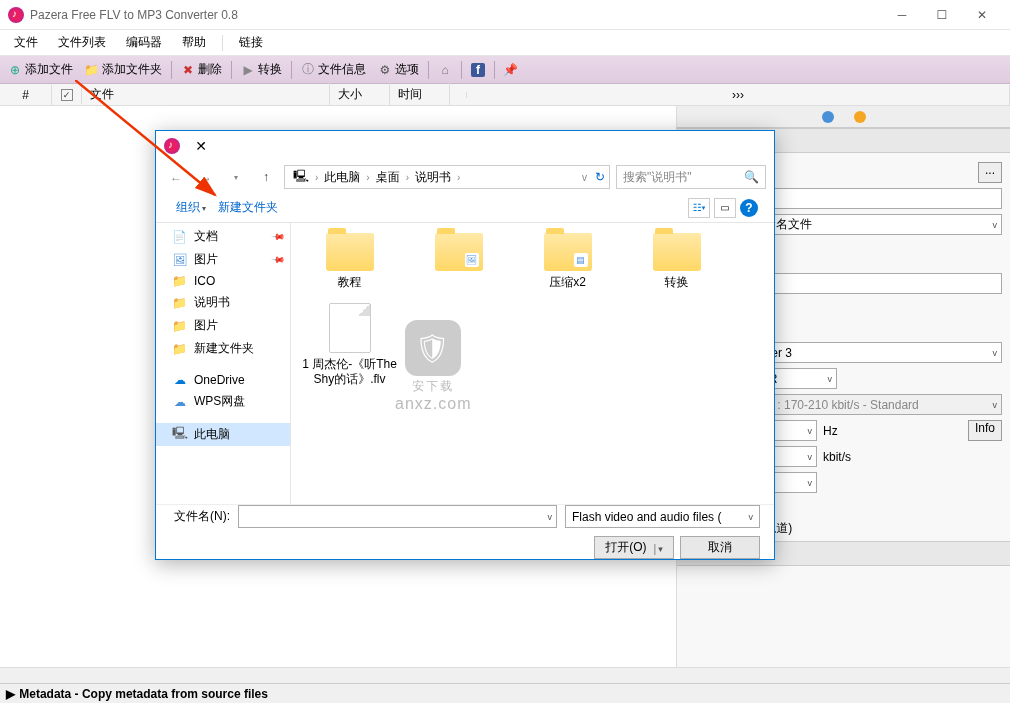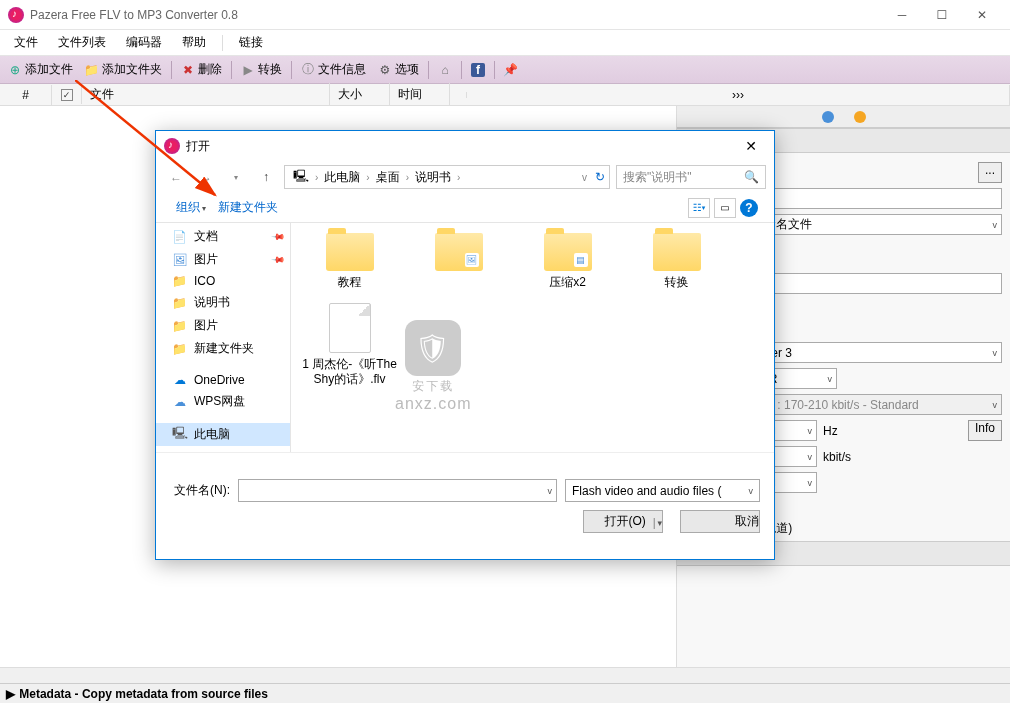--- a/index.html
+++ b/index.html
@@ -85,29 +85,29 @@
 .tree-item .pin { color: #888; font-size: 9px; transform: rotate(45deg); }
 .fold-y { color: #f5c040; } .fold-img { color: #4a90d9; } .doc-i { color: #4a90d9; } .cloud-o { color: #0078d7; } .cloud-w { color: #4a90d9; } .pc-i { color: #555; }
 .dlg-files { flex: 1; padding: 6px; display: flex; flex-wrap: wrap; align-content: flex-start; gap: 4px; position: relative; }
 .file-item { width: 105px; text-align: center; padding: 4px 2px; cursor: pointer; }
 .file-item .folder-icon { width: 48px; height: 38px; margin: 0 auto 4px; background: linear-gradient(#ffe9a8, #ffd766); border-radius: 2px 2px 3px 3px; position: relative; }
 .file-item .folder-icon::before { content: ""; position: absolute; top: -5px; left: 2px; width: 18px; height: 6px; background: #ffd766; border-radius: 2px 2px 0 0; }
 .file-item .folder-icon .inner { position: absolute; bottom: 4px; right: 4px; width: 14px; height: 14px; background: #fff; border-radius: 2px; display: flex; align-items: center; justify-content: center; font-size: 9px; color: #4a90d9; }
 .file-item .file-icon { width: 42px; height: 50px; margin: 0 auto 4px; background: #fff; border: 1px solid #ccc; border-radius: 2px; position: relative; }
 .file-item .file-icon::before { content: ""; position: absolute; top: 0; right: 0; width: 12px; height: 12px; background: linear-gradient(135deg, transparent 50%, #ddd 50%); }
 .file-item .fname { font-size: 12px; line-height: 1.3; word-break: break-all; }
-.dlg-bottom { padding: 26px 14px; display: flex; flex-direction: column; gap: 8px; border-top: 1px solid #eee; }
+.dlg-bottom { padding: 0 14px; display: flex; flex-direction: column; gap: 8px; border-top: 1px solid #eee; }
 .dlg-bottom .row { display: flex; align-items: center; gap: 8px; }
 .dlg-bottom .fn-label { width: 60px; text-align: right; }
 .dlg-bottom .fn-input { flex: 1; height: 23px; border: 1px solid #aaa; display: flex; align-items: center; justify-content: flex-end; padding: 0 4px; }
 .dlg-bottom .fn-input::after { content: "v"; font-size: 9px; color: #555; }
 .dlg-bottom .ft-select { width: 195px; height: 23px; border: 1px solid #aaa; display: flex; align-items: center; justify-content: space-between; padding: 0 6px; }
 .dlg-bottom .ft-select::after { content: "v"; font-size: 9px; color: #555; }
 .dlg-bottom .btns { display: flex; justify-content: flex-end; gap: 6px; }
-.dlg-bottom .btn { width: 80px; height: 23px; border: 1px solid #aaa; background: #e8e8e8; cursor: pointer; display: flex; align-items: center; justify-content: flex-end; margin-left: 11px; }
+.dlg-bottom .btn { width: 80px; height: 23px; border: 1px solid #aaa; background: #e8e8e8; cursor: pointer; display: flex; align-items: center; justify-content: center; }
 .dlg-bottom .btn .drop::after { content: "│▾"; font-size: 9px; margin-left: 6px; color: #555; }
 
 
 .watermark { position: absolute; left: 395px; top: 320px; font-size: 28px; color: #bbb; font-weight: 300; pointer-events: none; z-index: 200; display: flex; flex-direction: column; align-items: center; letter-spacing: 2px; }
 .watermark .wm-icon { width: 56px; height: 56px; border-radius: 12px; background: #ccc; display: flex; align-items: center; justify-content: center; color: #fff; font-size: 28px; margin-bottom: 2px; }
 .watermark .wm-sub { font-size: 16px; letter-spacing: 1px; }
 
 
 .arrow { position: absolute; left: 75px; top: 80px; width: 150px; height: 120px; z-index: 300; pointer-events: none; }
 </style>
@@ -276,21 +276,20 @@
 <div class="scrollbar-h"></div>
 
 <div class="statusbar">
   <span>▶</span>
   <span>Metadata - Copy metadata from source files</span>
 </div>
 
 <div class="dialog">
   <div class="dlg-title">
     <span class="app-icon"></span>
-    <span class="t">打开</span>
     <span class="close">✕</span>
   </div>
   <div class="dlg-nav">
     <span class="nav-btn">←</span>
     <span class="nav-btn">→</span>
     <span class="nav-btn">
         <span style="font-size:8px">▾</span>
       </span>
     <span class="nav-btn active">↑</span>
     <div class="breadcrumb">

